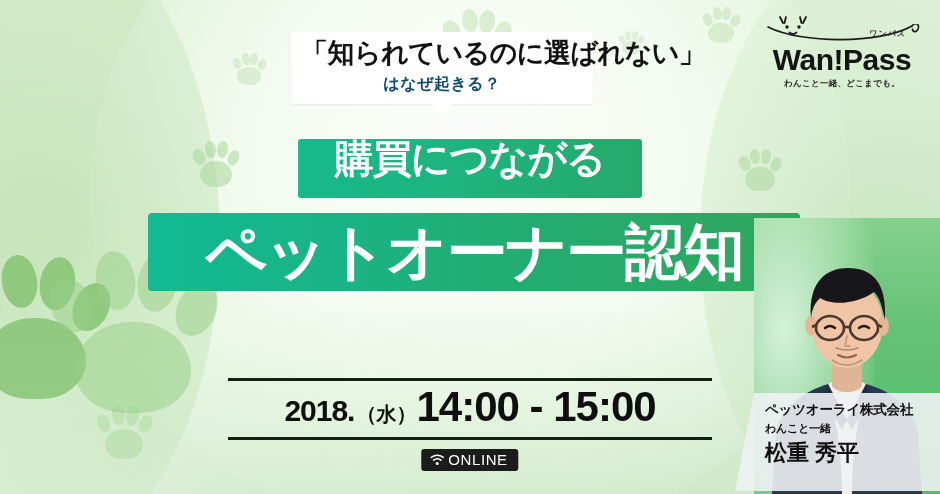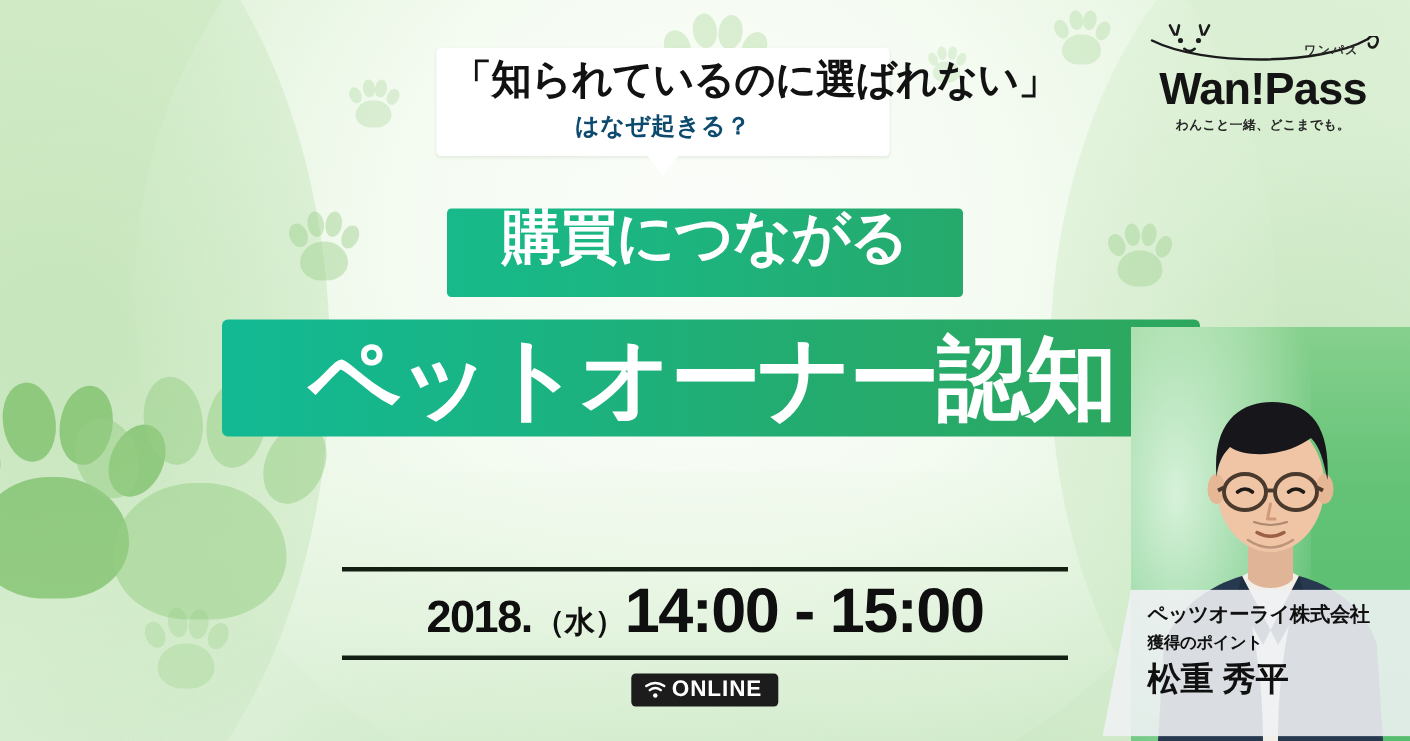--- a/index.html
+++ b/index.html
@@ -249,21 +249,21 @@
     background: #1c1c1c;
     color: #ffffff;
     border-radius: 3px;
     padding: 3px 11px 4px 9px;
     display: flex;
     align-items: center;
     gap: 4px;
   }
   .online-label {
     font-size: 15px;
-    font-weight: 700;
+    font-weight: 400;
     letter-spacing: 0.6px;
     line-height: 1;
   }
 
   
   .photo {
     position: absolute;
     right: 0;
     top: 218px;
     width: 186px;
@@ -484,17 +484,17 @@
       <path d="M93 118 L91 128 L96 128" fill="none" stroke="#cf9a79" stroke-width="2" stroke-linecap="round" stroke-linejoin="round"></path>
       <path d="M84 137 Q93 142 102 137" fill="none" stroke="#9c5f48" stroke-width="2.2" stroke-linecap="round"></path>
 
       <path d="M82 130 Q93 134 104 130" fill="none" stroke="#6b4a38" stroke-width="1.4" opacity="0.5" stroke-linecap="round"></path>
       <path d="M78 142 Q93 152 108 142" fill="none" stroke="#6b4a38" stroke-width="1.6" opacity="0.4" stroke-linecap="round"></path>
     </svg>
   </div>
 
   <div class="speaker-panel">
     <div class="sp-company">ペッツオーライ株式会社</div>
-    <div class="sp-role">獲得のポイント</div>
+    <div class="sp-role">わんこと一緒</div>
     <div class="sp-name">松重 秀平</div>
   </div>
 
 </div>
 
 </body></html>

